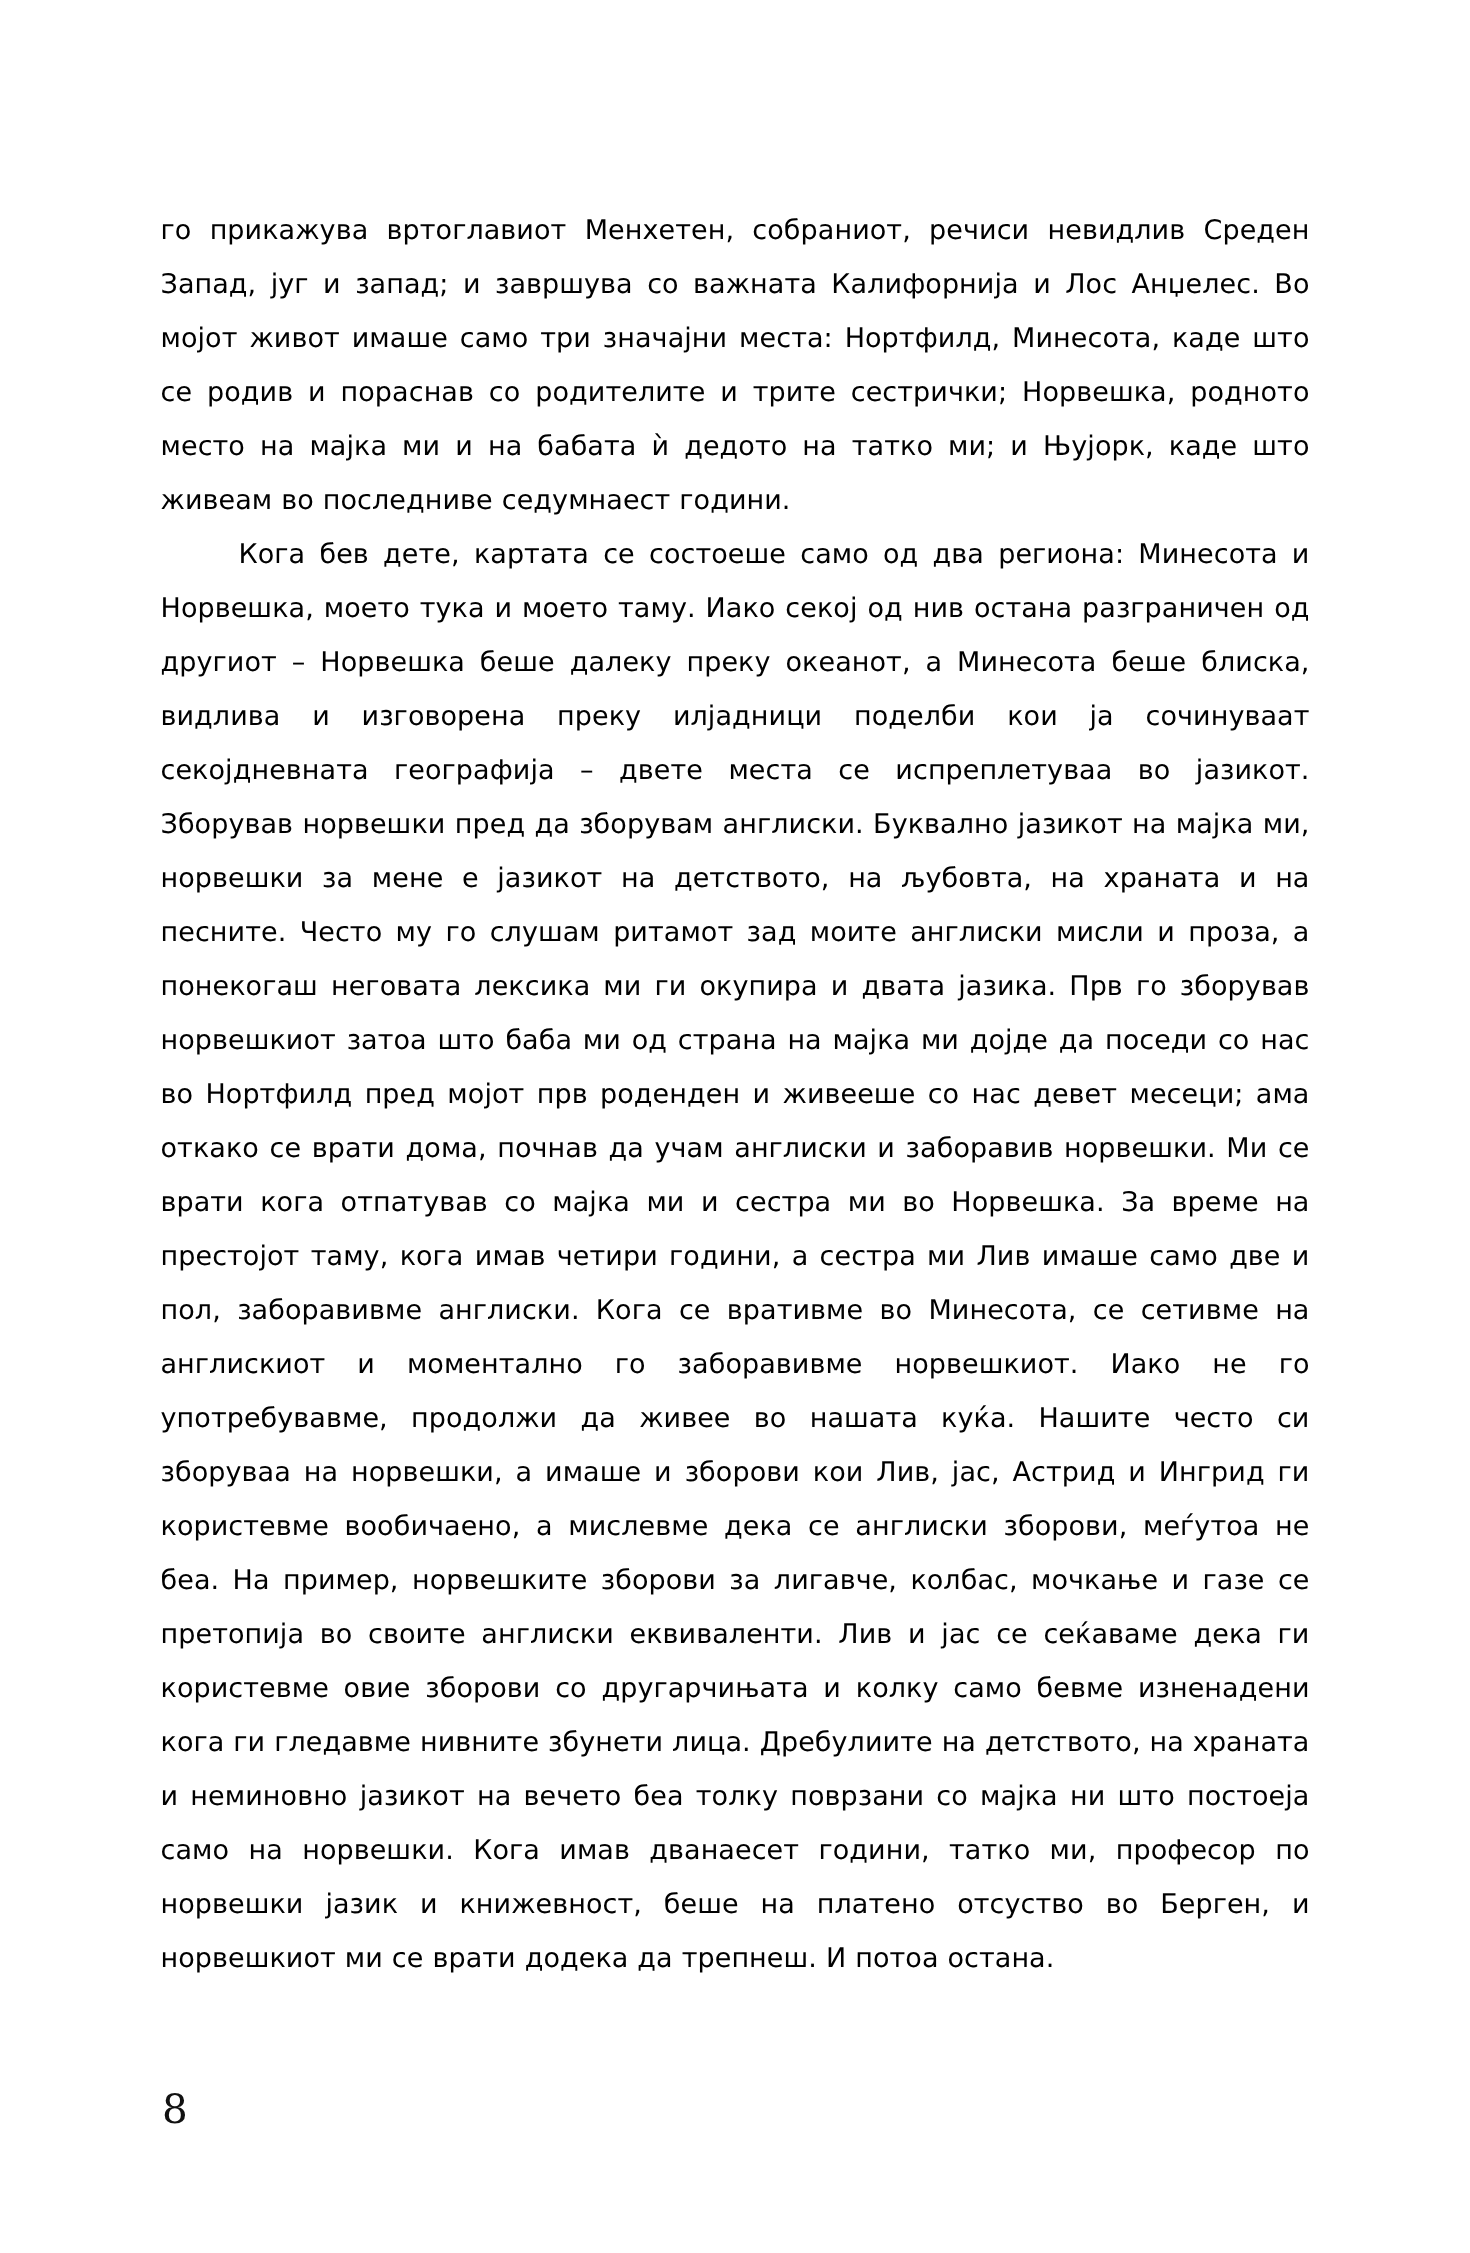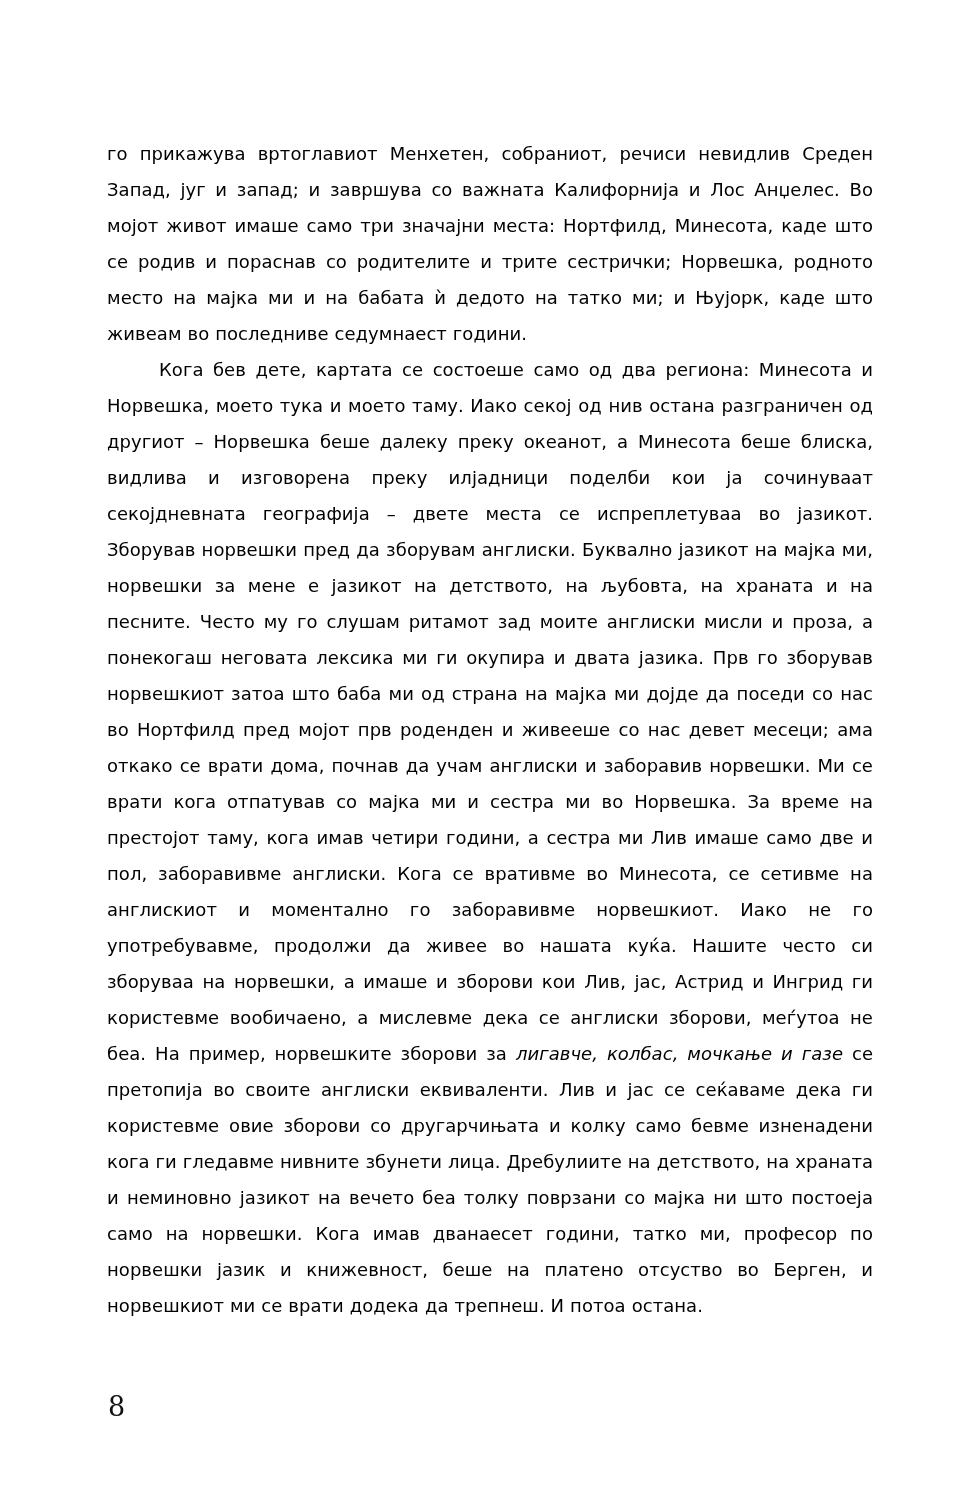--- a/index.html
+++ b/index.html
@@ -46,21 +46,20 @@
 
   .para + .para {
     margin-top: 0;
   }
 
   .para.indent {
     text-indent: 52px;
   }
 
   .em {
-    font-style: italic;
   }
 
   .page-number {
     position: absolute;
     left: 108px;
     top: 1392px;
     font-family: "DejaVu Serif", serif;
     font-size: 27px;
     line-height: 30px;
     color: #111111;

